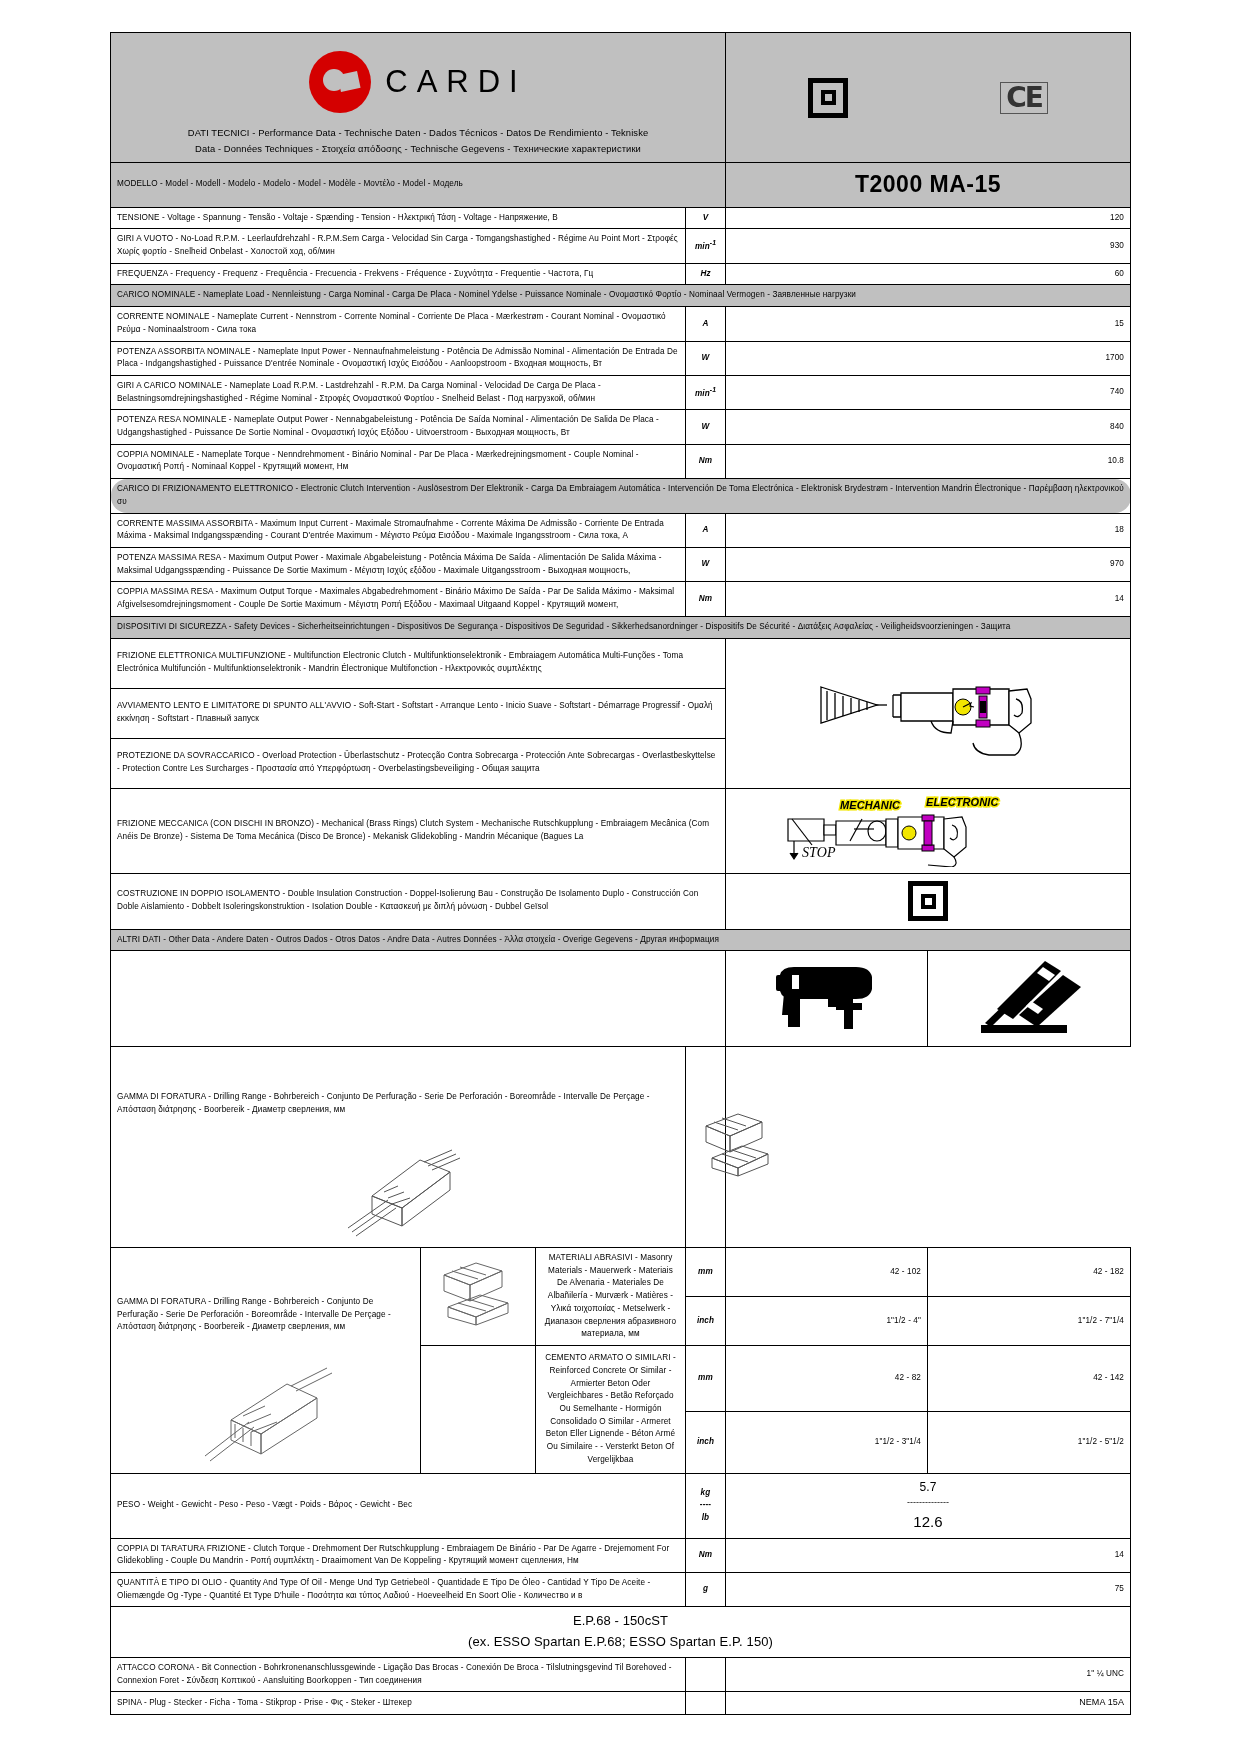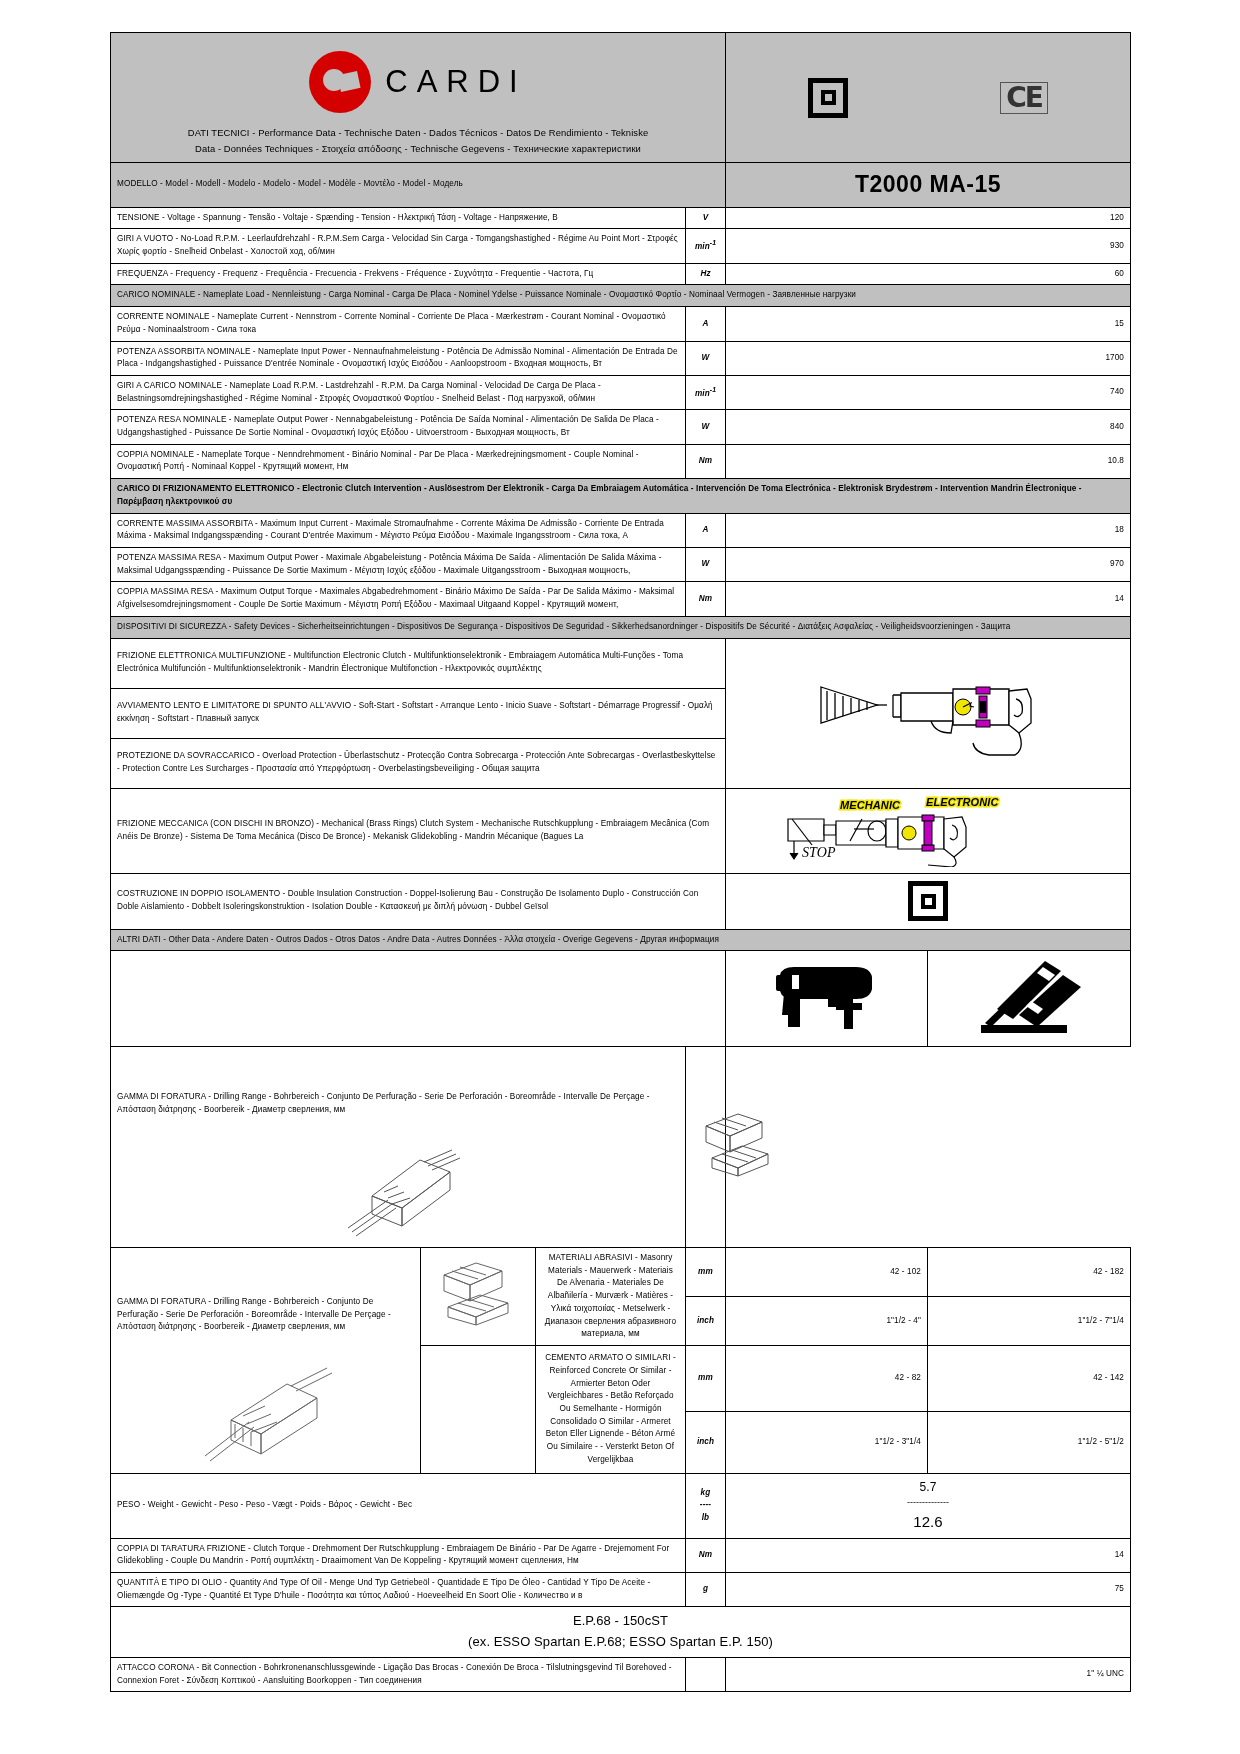--- a/index.html
+++ b/index.html
@@ -22,21 +22,21 @@
     font-size:8.2px;
     line-height:1.55;
     letter-spacing:0.1px;
   }
   .gray { background:#c0c0c0; }
   .white { background:#ffffff; }
   .desc { text-align:left; }
   .unit { text-align:center; font-style:italic; font-weight:bold; font-size:9.5px; width:40px; }
   .val  { text-align:right; font-size:11px; }
   .bandtext { font-size:8.2px; line-height:1.55; }
-  .bold { font-weight:bold; }
+  .bold { font-weight:normal;border-radius:16px; }
 
   
   .hdr-left { height:130px; position:relative; }
   .logo-wrap { display:flex; align-items:center; justify-content:center; height:86px; }
   .logo-mark {
     width:62px; height:62px; border-radius:50%;
     background:#d40000;
     position:relative; margin-right:14px;
   }
   .logo-mark::after {
@@ -424,16 +424,21 @@
       <div class="oil-note">(ex. ESSO Spartan E.P.68; ESSO Spartan E.P. 150)</div>
     </td>
   </tr>
 
   <tr>
     <td class="white desc">ATTACCO CORONA - Bit Connection - Bohrkronenanschlussgewinde - Ligação Das Brocas - Conexión De Broca - Tilslutningsgevind Til Borehoved - Connexion Foret - Σύνδεση Κοπτικού - Aansluiting Boorkoppen - Тип соединения</td>
     <td class="white unit"></td>
     <td class="white val">1" ¼ UNC</td>
   </tr>
 
+  <tr>
+    <td class="white desc">SPINA - Plug - Stecker - Ficha - Toma - Stikprop - Prise - Φις - Steker - Штекер</td>
+    <td class="white unit"></td>
+    <td class="white val" style="font-size:9px">NEMA 15A</td>
+  </tr>
 </tbody>
     </table>
 
 </div>
 
 </body></html>

